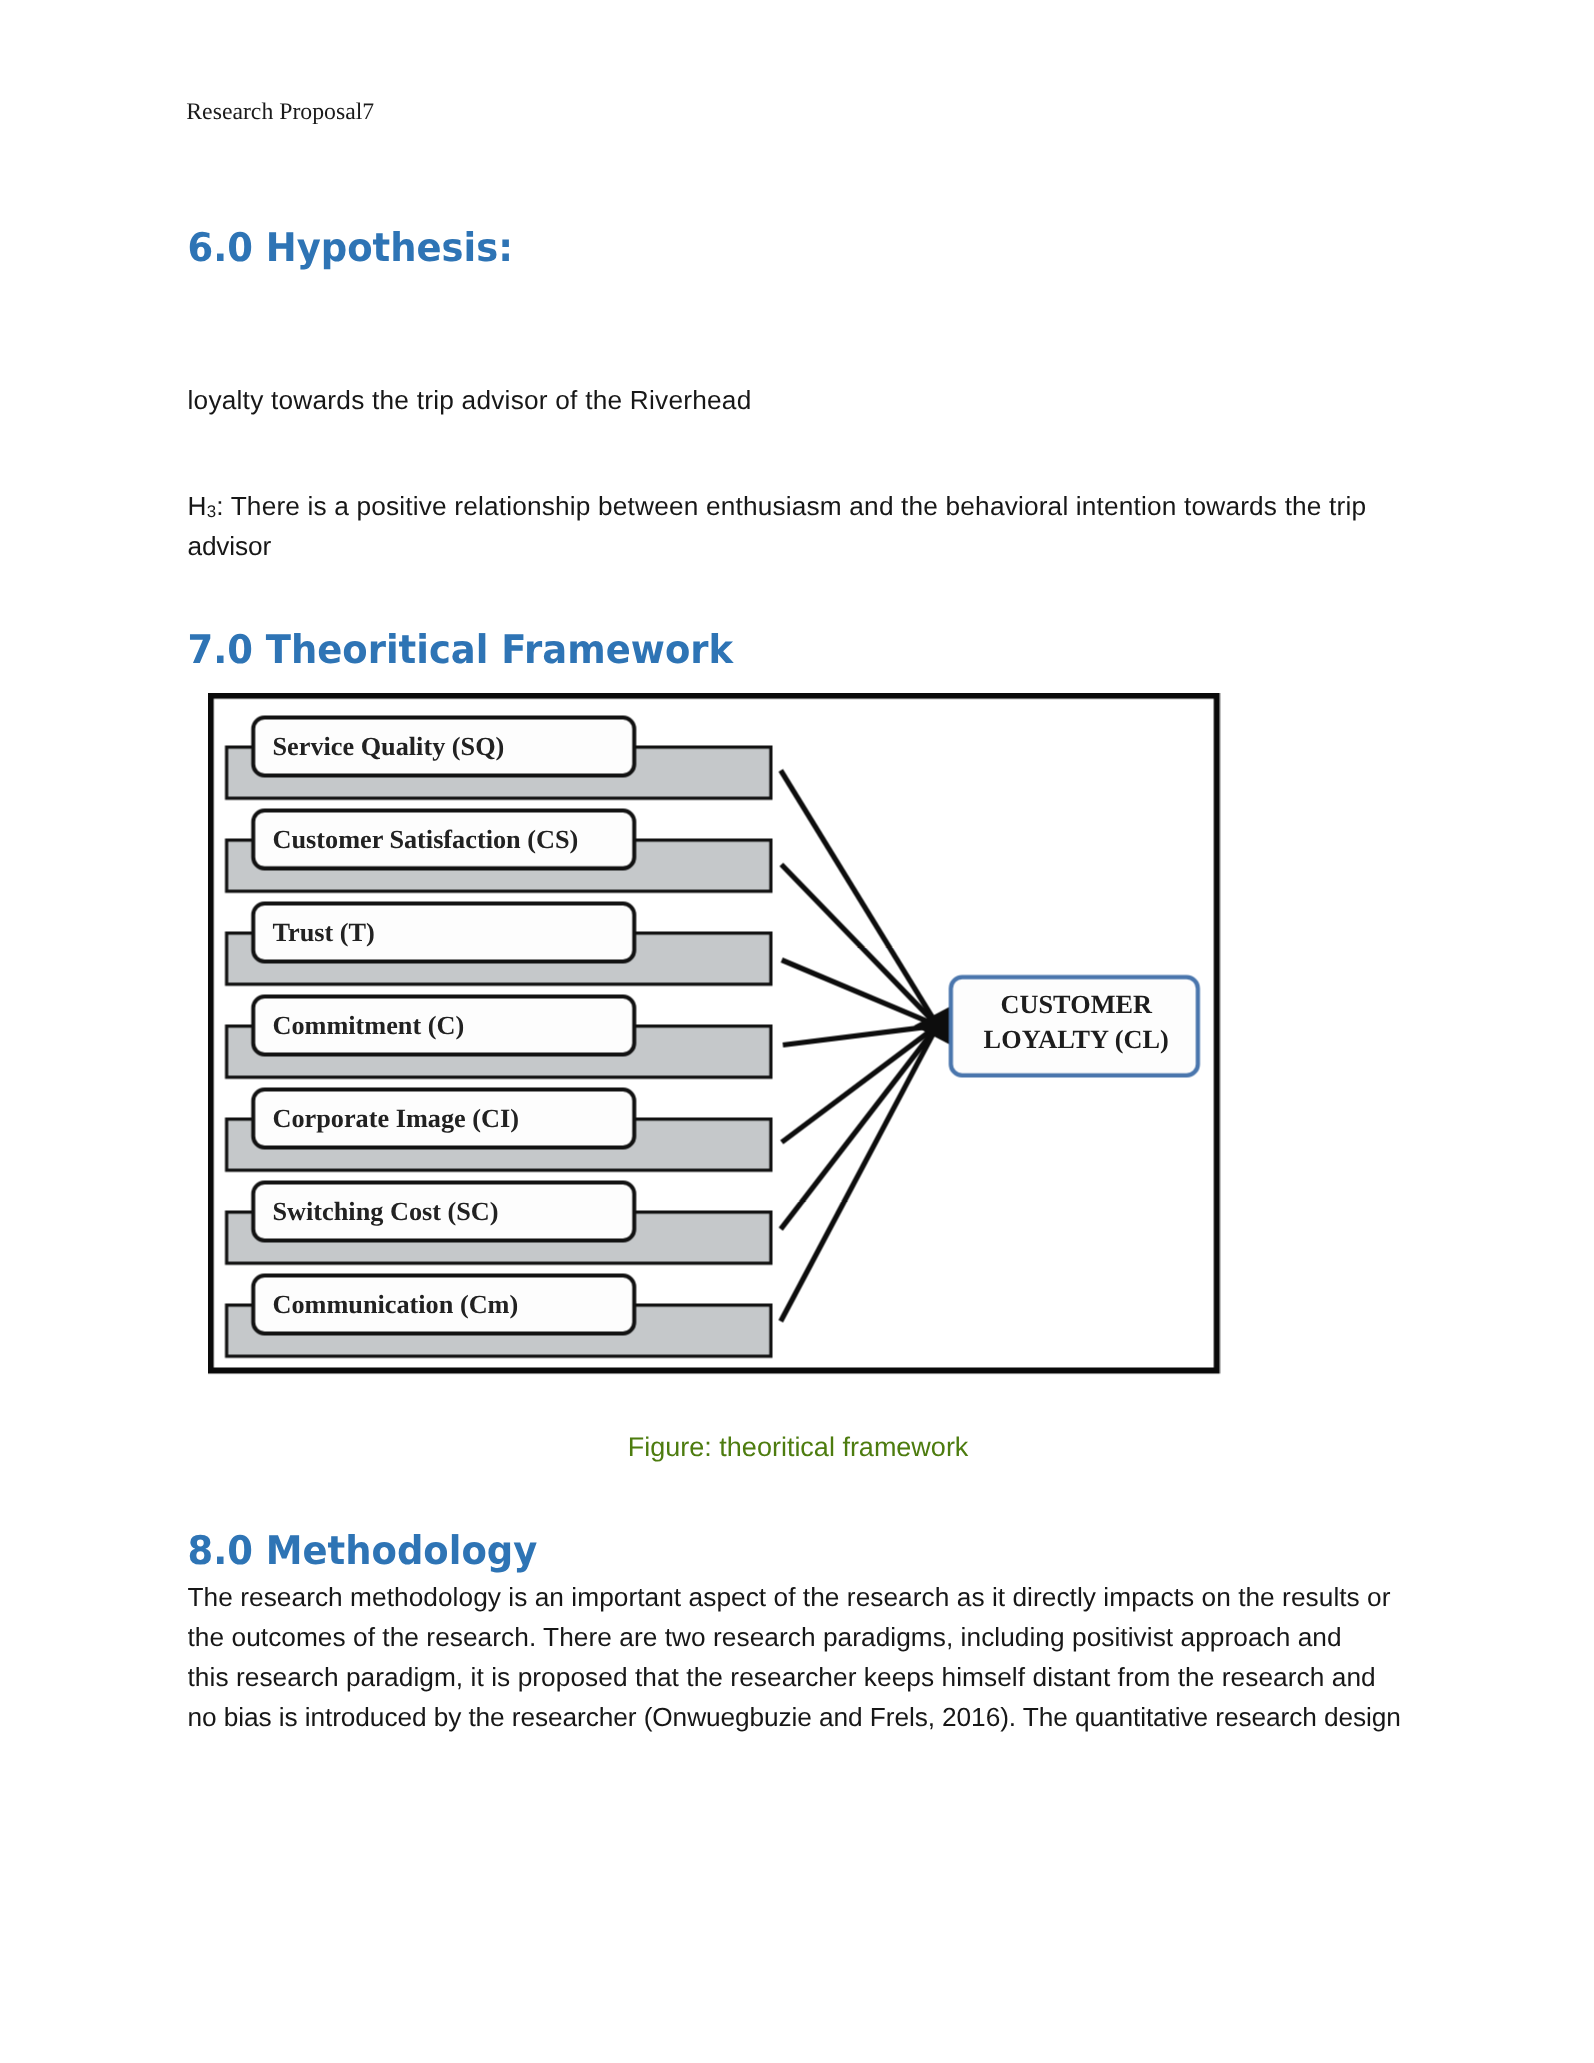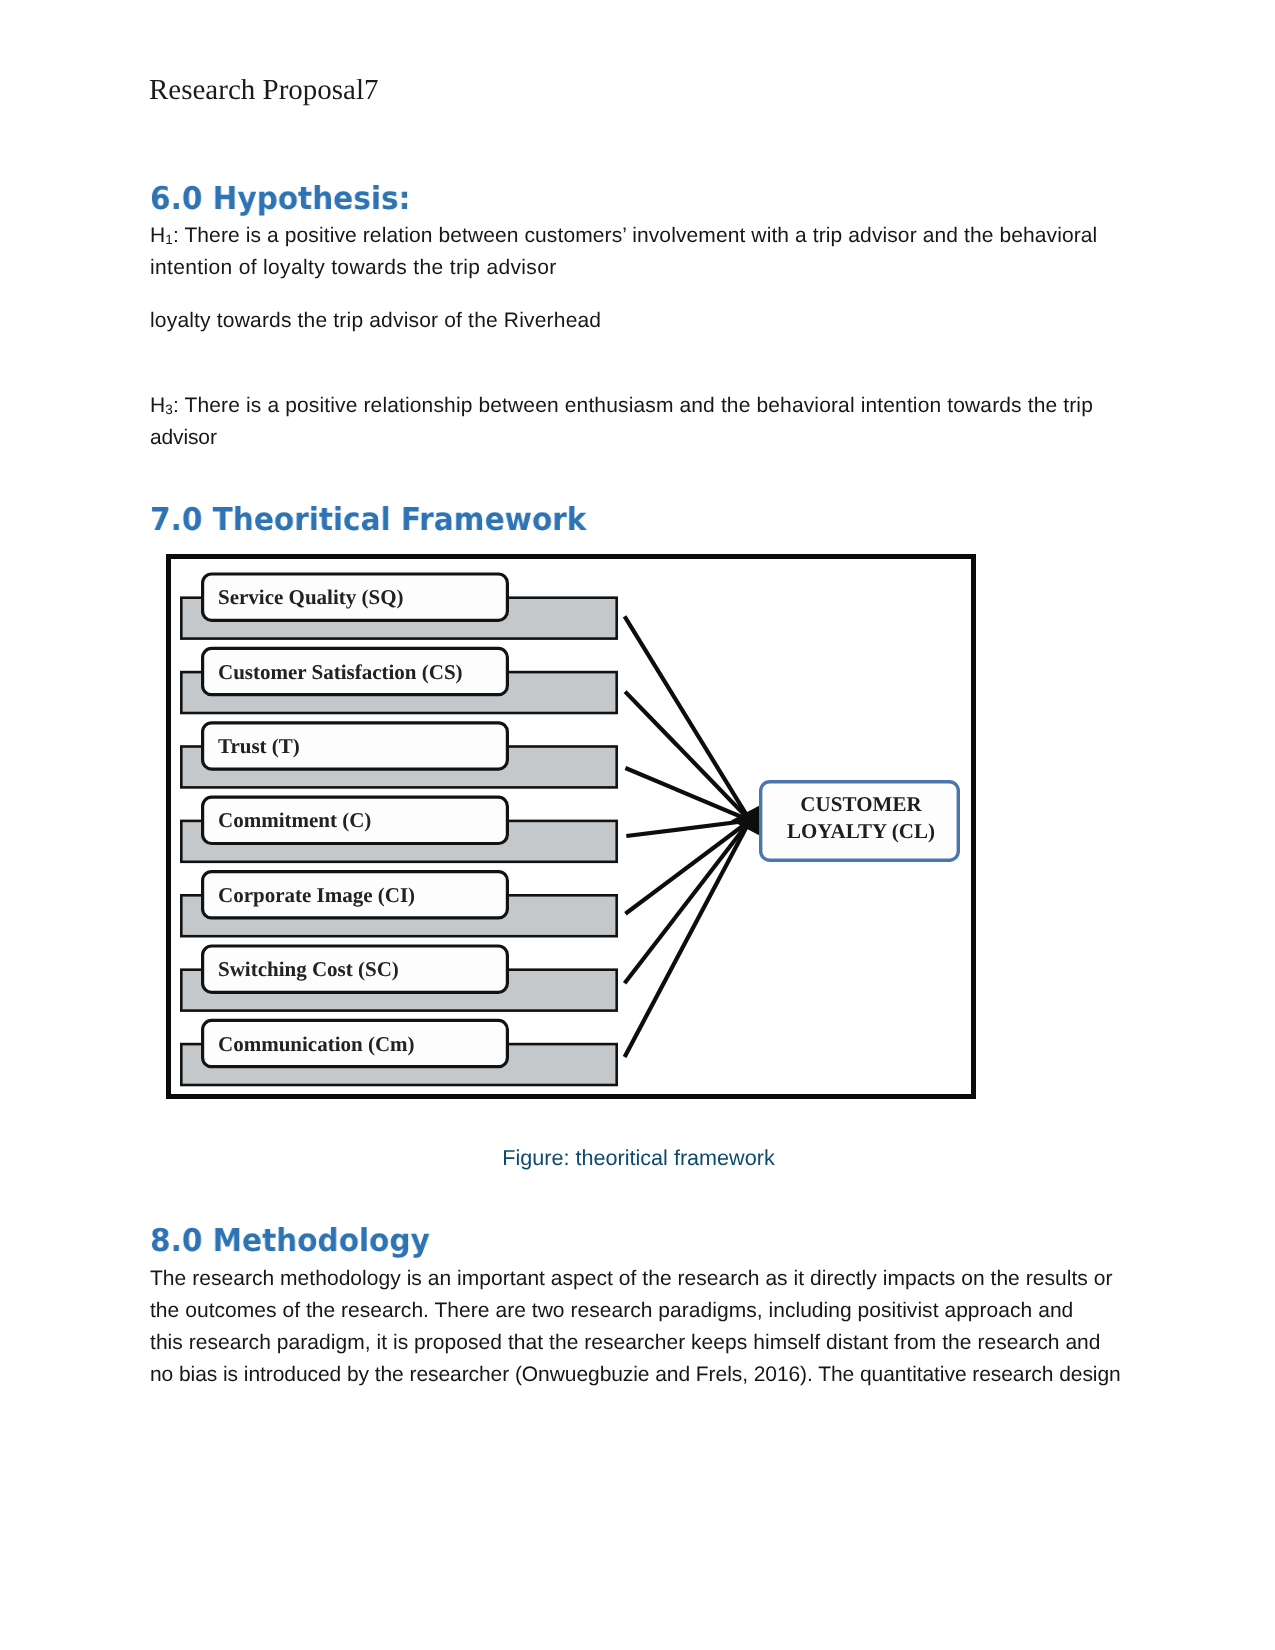--- a/index.html
+++ b/index.html
@@ -3,51 +3,47 @@
 <meta charset="utf-8">
 <title>Research Proposal7</title>
 <style>
   html,body{margin:0;padding:0;background:#ffffff;}
   body{width:1275px;height:1650px;position:relative;overflow:hidden;
        font-family:"Liberation Sans",sans-serif;
        -webkit-font-smoothing:antialiased;text-rendering:geometricPrecision;}
   .page{position:absolute;left:0;top:0;width:1275px;height:1650px;background:#fff;
         will-change:transform;}
   #hdr{position:absolute;left:149px;top:76px;will-change:transform;font-family:"Liberation Serif",serif;
-       font-size:29px;line-height:28px;color:#1b1b1b;white-space:nowrap;}
+       font-size:19px;line-height:28px;color:#1b1b1b;white-space:nowrap;}
   .sec-h{position:absolute;left:150px;margin:0;will-change:transform;font-family:"DejaVu Sans",sans-serif;
          font-weight:bold;font-size:31.5px;line-height:38px;color:#2E74B5;white-space:nowrap;
          transform:scaleX(0.938);transform-origin:left top;}
   .para{position:absolute;left:150px;margin:0;will-change:transform;}
   .ln{font-size:21px;color:#171717;line-height:32.15px;white-space:nowrap;height:32.15px;
       letter-spacing:0.04px;}
   .ln.hyp{letter-spacing:0.125px;}
   .ln sub{font-size:13.5px;line-height:0;vertical-align:-1.6px;}
   .cap{position:absolute;left:1px;will-change:transform;width:1275px;text-align:center;font-size:21.6px;
-       line-height:32px;color:#0c4a6e;}
+       line-height:32px;color:#4d7c0f;}
   #figwrap{position:absolute;left:166px;top:554px;width:810px;height:443px;}
   #figsvg{display:block;will-change:transform;}
   .bxlabel{font-family:"Liberation Serif",serif;font-weight:bold;font-size:21px;fill:#222222;
            will-change:transform;}
   .cllabel{font-family:"Liberation Serif",serif;font-weight:bold;font-size:21px;fill:#1d1d1d;
            text-anchor:middle;letter-spacing:0.05px;will-change:transform;}
 </style>
 </head>
 <body>
 
 <div class="page">
 
   <div id="hdr">Research Proposal7</div>
 
   <h2 class="sec-h" style="top:180px">6.0 Hypothesis:</h2>
 
-  <div class="para" style="top:220px">
-    <div class="ln hyp" style="letter-spacing:0.105px"><span>H</span><sub>1</sub><span>: There is a positive relation between customers’ involvement with a trip advisor and the behavioral</span></div>
-    <div class="ln hyp" style="letter-spacing:0.345px">intention of loyalty towards the trip advisor</div>
-  </div>
   <div class="para" style="top:305px">
     <div class="ln hyp" style="letter-spacing:0.180px">loyalty towards the trip advisor of the Riverhead</div>
   </div>
   <div class="para" style="top:390px">
     <div class="ln hyp" style="letter-spacing:0.135px"><span>H</span><sub>3</sub><span>: There is a positive relationship between enthusiasm and the behavioral intention towards the trip</span></div>
     <div class="ln hyp" style="letter-spacing:-0.130px">advisor</div>
   </div>
 
   <h2 class="sec-h" style="top:501px">7.0 Theoritical Framework</h2>
 

